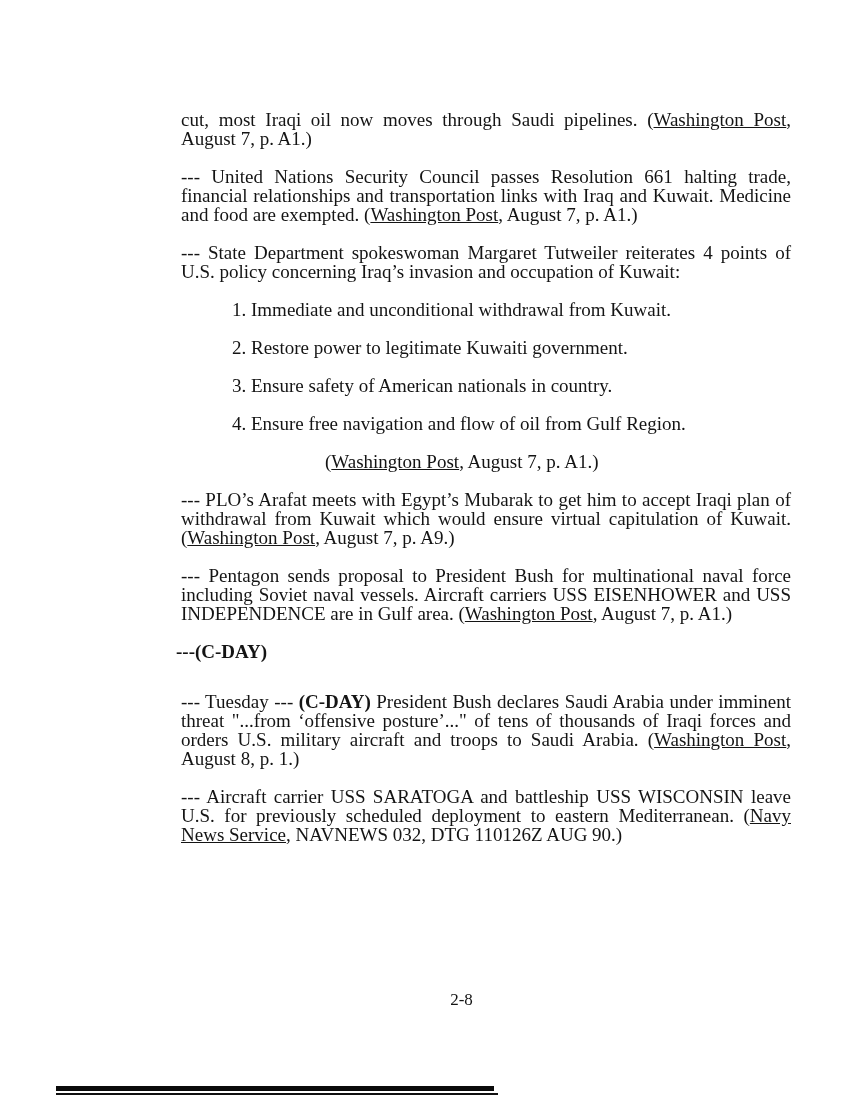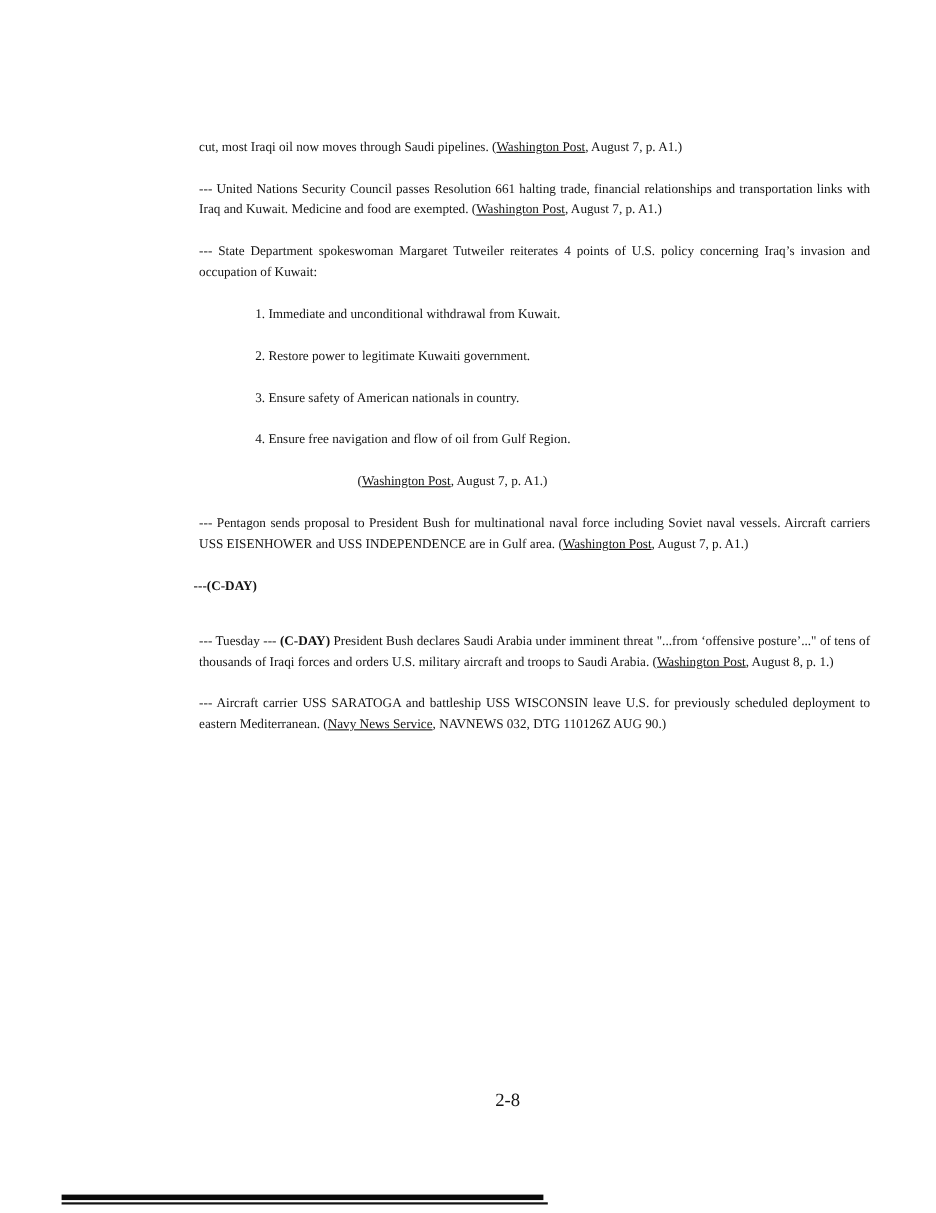--- a/index.html
+++ b/index.html
@@ -12,23 +12,23 @@
     width: 851px;
     height: 1103px;
     background: #ffffff;
     overflow: hidden;
     font-family: "Liberation Serif", serif;
     color: #141414;
   }
   .content {
     position: absolute;
     left: 132px;
-    top: 124px;
+    top: 110px;
     width: 659px;
-    font-size: 12px;
+    font-size: 19px;
     line-height: 19px;
   }
   .block { margin: 0; }
   .para {
     margin: 0 0 19px 49px;
     text-align: justify;
   }
   .list {
     margin: 0 0 19px 100px;
   }
@@ -78,20 +78,21 @@
 <div class="page">
   <div class="content">
       <div class="block para"><span>cut, most Iraqi oil now moves through Saudi pipelines.  (</span><span class="underline">Washington Post</span><span>, August 7, p. A1.)</span></div>
       <div class="block para"><span>--- United Nations Security Council passes Resolution 661 halting trade, financial relationships and transportation links with Iraq and Kuwait.  Medicine and food are exempted. (</span><span class="underline">Washington Post</span><span>, August 7, p. A1.)</span></div>
       <div class="block para"><span>--- State Department spokeswoman Margaret Tutweiler reiterates 4 points of U.S. policy concerning Iraq’s invasion and occupation of Kuwait:</span></div>
       <div class="block list"><span>1.  Immediate and unconditional withdrawal from Kuwait.</span></div>
       <div class="block list"><span>2.  Restore power to legitimate Kuwaiti government.</span></div>
       <div class="block list"><span>3.  Ensure safety of American nationals in country.</span></div>
       <div class="block list"><span>4.  Ensure free navigation and flow of oil from Gulf Region.</span></div>
       <div class="block citation"><span>(</span><span class="underline">Washington Post</span><span>, August 7, p. A1.)</span></div>
+      <div class="block para"><span>--- PLO’s Arafat meets with Egypt’s Mubarak to get him to accept Iraqi plan of withdrawal from Kuwait which would ensure virtual capitulation of Kuwait.  (</span><span class="underline">Washington Post</span><span>, August 7, p. A9.)</span></div>
       <div class="block para"><span>--- Pentagon sends proposal to President Bush for multinational naval force including Soviet naval vessels.  Aircraft carriers USS EISENHOWER and USS INDEPENDENCE are in Gulf area.  (</span><span class="underline">Washington Post</span><span>, August 7, p. A1.)</span></div>
       <div class="block subheading"><span>---(C-DAY)</span></div>
       <div class="block para"><span>--- Tuesday --- </span><span class="bold">(C-DAY)</span><span> President Bush declares Saudi Arabia under imminent threat "...from ‘offensive posture’..." of tens of thousands of Iraqi forces and orders U.S. military aircraft and troops to Saudi Arabia. (</span><span class="underline">Washington Post</span><span>, August 8, p. 1.)</span></div>
       <div class="block para"><span>--- Aircraft carrier USS SARATOGA and battleship USS WISCONSIN leave U.S. for previously scheduled deployment to eastern Mediterranean.   (</span><span class="underline">Navy News Service</span><span>, NAVNEWS 032, DTG 110126Z AUG 90.)</span></div>
     </div>
   <div class="page-number">2-8</div>
   <div class="scan-bar"></div>
   <div class="scan-bar-thin"></div>
 </div>
 

